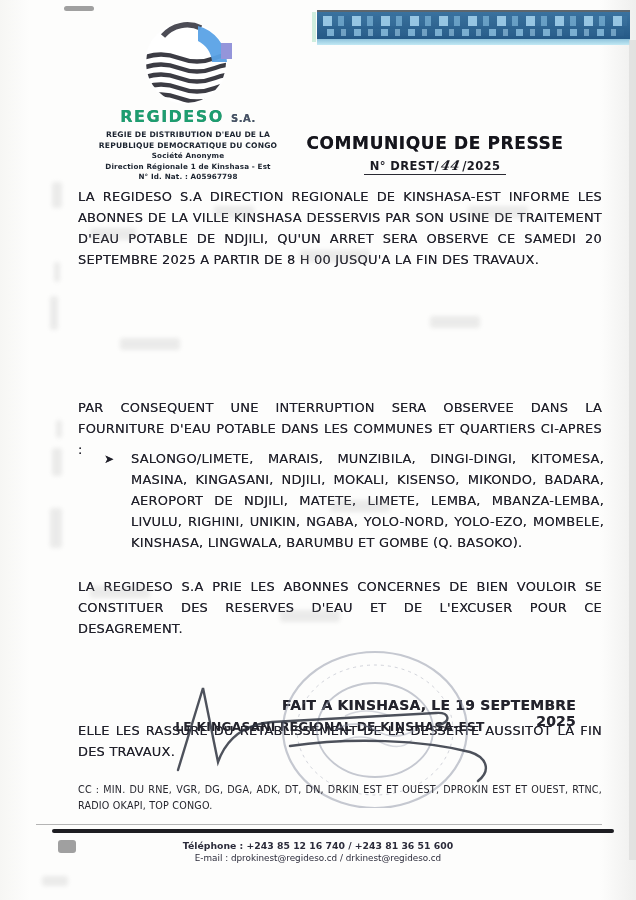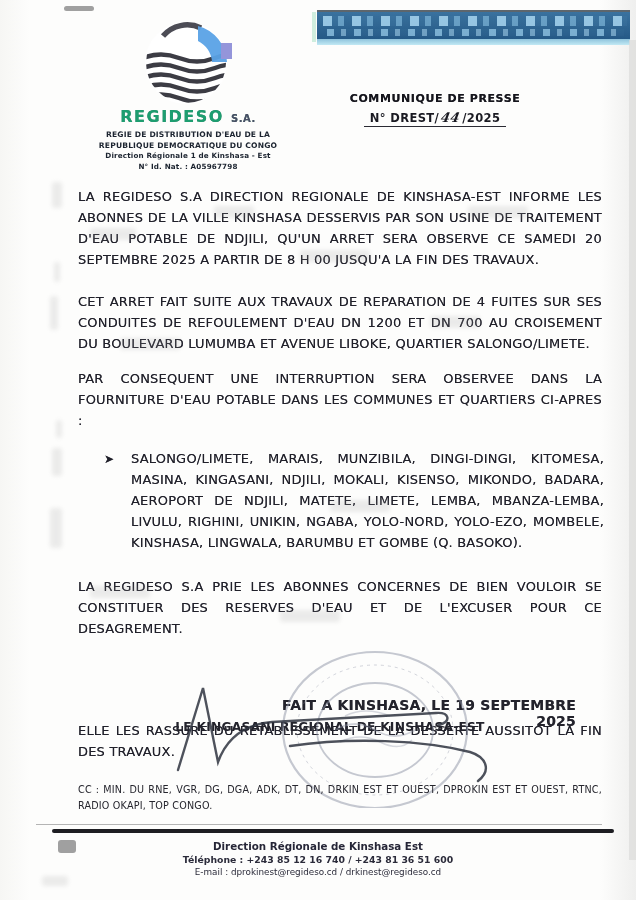--- a/index.html
+++ b/index.html
@@ -23,30 +23,30 @@
     background:repeating-linear-gradient(90deg, rgba(168,214,240,.85) 0 9px, rgba(84,140,180,.15) 9px 15px,
       rgba(140,195,228,.6) 15px 21px, rgba(60,110,150,.1) 21px 29px);filter:blur(.4px);}
   .banner::after{content:"";position:absolute;left:10px;right:6px;top:19px;height:7px;
     background:repeating-linear-gradient(90deg, rgba(150,202,232,.75) 0 7px, rgba(70,125,165,.12) 7px 14px,
       rgba(170,215,240,.55) 14px 19px, rgba(70,125,165,.12) 19px 27px);filter:blur(.4px);}
   .banner-chip-mint{position:absolute;left:312px;top:12px;width:4px;height:30px;background:#cfeede;}
   .banner-chip-blue{position:absolute;left:317px;top:12px;width:9px;height:14px;background:#3653cc;}
   .banner-chip-green{position:absolute;left:317px;top:26px;width:9px;height:14px;background:#3f8d63;}
   
   .press-title{position:absolute;left:295px;top:92px;width:280px;text-align:center;}
-  .press-title .t{font-size:11px;font-weight:bold;letter-spacing:.6px;color:#15151c;
-     text-shadow:0 0 .6px rgba(10,10,20,.7);}
+  .press-title .t{font-size:17px;font-weight:bold;letter-spacing:.6px;color:#15151c;
+     text-shadow:0 0 .6px rgba(10,10,20,.7);margin-top:41px;}
   .press-title .ref{display:inline-block;margin-top:5px;font-size:11.5px;font-weight:bold;color:#1a1a22;
      border-bottom:1.5px solid #2a2a33;padding:0 6px 1px 6px;letter-spacing:.4px;}
   .press-title .ref .hand{font-family:"DejaVu Serif",serif;font-style:italic;font-size:13px;
      display:inline-block;transform:skewX(-10deg);padding:0 2px;}
   
   .p{position:absolute;left:78px;width:524px;font-size:13px;line-height:21px;text-align:justify;
      color:#20202a;letter-spacing:.2px;text-shadow:0 0 .55px rgba(25,25,35,.65);filter:blur(.18px);}
-  .p1{top:186px;} .p2{top:291px;} .p3{top:368px;} .p4{top:576px;} .p5{top:684px;margin-top:36px;}
+  .p1{top:186px;} .p2{top:291px;} .p3{top:397px;} .p4{top:576px;} .p5{top:684px;margin-top:36px;}
   .list{position:absolute;left:104px;top:448px;width:500px;font-size:13px;line-height:21px;
      color:#20202a;letter-spacing:.2px;text-shadow:0 0 .55px rgba(25,25,35,.65);filter:blur(.18px);}
   .list .bullet{position:absolute;left:0;top:1px;font-size:12px;}
   .list .list-text{display:block;margin-left:27px;text-align:justify;}
   
   .place-date{position:absolute;left:260px;top:697px;width:316px;text-align:right;font-size:14px;
      font-weight:bold;letter-spacing:.2px;color:#23232c;text-shadow:0 0 .5px rgba(25,25,35,.6);filter:blur(.2px);}
   .director{position:absolute;left:140px;top:720px;width:380px;text-align:center;font-size:12.3px;
      font-weight:bold;color:#23232c;letter-spacing:.2px;filter:blur(.25px);}
   .signer{position:absolute;left:140px;top:741px;width:380px;text-align:center;font-size:12.6px;
@@ -92,32 +92,32 @@
         <path d="M2,82 Q20,75 38,82 T74,82 T110,82" stroke="#3c3c44" stroke-width="4.5" fill="none"></path>
       </g>
       <path d="M22,20 A32,32 0 0 1 60,12" stroke="#4c4c55" stroke-width="5.5" fill="none"></path>
       <path d="M57,10 A39,39 0 0 1 86,46 L71,46 A25,25 0 0 0 57,25 Z" fill="#5aa2e6" opacity="0.95"></path>
       <rect x="80" y="27" width="11" height="16" fill="#9495da"></rect>
     </svg>
     <div class="org"><span>REGIDESO</span> <span class="sfx">S.A.</span></div>
     <div class="addr">
       <div>REGIE DE DISTRIBUTION D'EAU DE LA</div>
       <div>REPUBLIQUE DEMOCRATIQUE DU CONGO</div>
+      <div class="thin">Société Anonyme</div>
       <div class="thin">Direction Régionale 1 de Kinshasa - Est</div>
       <div class="thin">N° Id. Nat. : A05967798</div>
     </div>
   </div>
 
   <div class="press-title">
     <div class="t">COMMUNIQUE DE PRESSE</div>
     <div class="ref"><span>N° DREST/</span><span class="hand">44</span><span>/2025</span></div>
   </div>
 
   <div class="p p1">LA REGIDESO S.A DIRECTION REGIONALE DE KINSHASA-EST INFORME LES ABONNES DE LA VILLE KINSHASA DESSERVIS PAR SON USINE DE TRAITEMENT D'EAU POTABLE DE NDJILI, QU'UN ARRET SERA OBSERVE CE SAMEDI 20 SEPTEMBRE 2025 A PARTIR DE 8 H 00 JUSQU'A LA FIN DES TRAVAUX.</div>
-  <div class="p p2">CET ARRET FAIT SUITE AUX TRAVAUX DE REPARATION DE 4 FUITES SUR SES CONDUITES DE REFOULEMENT D'EAU DN 1200 ET DN 700 AU CROISEMENT DU BOULEVARD LUMUMBA ET AVENUE LIBOKE, QUARTIER SALONGO/LIMETE.</div>
   <div class="p p3">PAR CONSEQUENT UNE INTERRUPTION SERA OBSERVEE DANS LA FOURNITURE D'EAU POTABLE DANS LES COMMUNES ET QUARTIERS CI-APRES :</div>
 
   <div class="list">
     <span class="bullet">➤</span>
     <span class="list-text">SALONGO/LIMETE, MARAIS, MUNZIBILA, DINGI-DINGI, KITOMESA, MASINA, KINGASANI, NDJILI, MOKALI, KISENSO, MIKONDO, BADARA, AEROPORT DE NDJILI, MATETE, LIMETE, LEMBA, MBANZA-LEMBA, LIVULU, RIGHINI, UNIKIN, NGABA, YOLO-NORD, YOLO-EZO, MOMBELE, KINSHASA, LINGWALA, BARUMBU ET GOMBE (Q. BASOKO).</span>
   </div>
 
   <div class="p p4">LA REGIDESO S.A PRIE LES ABONNES CONCERNES DE BIEN VOULOIR SE CONSTITUER DES RESERVES D'EAU ET DE L'EXCUSER POUR CE DESAGREMENT.</div>
   <div class="p p5">ELLE LES RASSURE DU RETABLISSEMENT DE LA DESSERTE AUSSITOT LA FIN DES TRAVAUX.</div>
 
@@ -137,21 +137,20 @@
       <path d="M38,132 L63,50 L78,124 C88,96 108,86 132,84 L296,75 C309,74 312,83 299,87"></path>
       <path d="M150,108 C212,99 282,102 330,114 C346,119 352,132 338,143"></path>
     </g>
   </svg>
 
   <div class="cc">CC : MIN. DU RNE, VGR, DG, DGA, ADK, DT, DN, DRKIN EST ET OUEST, DPROKIN EST ET OUEST, RTNC, RADIO OKAPI, TOP CONGO.</div>
 
   <div class="rule-light"></div>
   <div class="rule-dark"></div>
   <div class="footer">
-    <div class="f1">Direction Régionale de Kinshasa Est</div>
     <div class="f3">Téléphone : +243 85 12 16 740 / +243 81 36 51 600</div>
     <div class="f4">E-mail : dprokinest@regideso.cd / drkinest@regideso.cd</div>
   </div>
 
   <div class="edge-right"></div>
   <div class="smudge" style="left:52px;top:182px;width:10px;height:26px;"></div>
   <div class="smudge" style="left:54px;top:262px;width:6px;height:20px;"></div>
   <div class="smudge" style="left:50px;top:296px;width:8px;height:34px;"></div>
   <div class="smudge" style="left:56px;top:420px;width:6px;height:18px;"></div>
   <div class="smudge" style="left:52px;top:448px;width:10px;height:28px;"></div>

